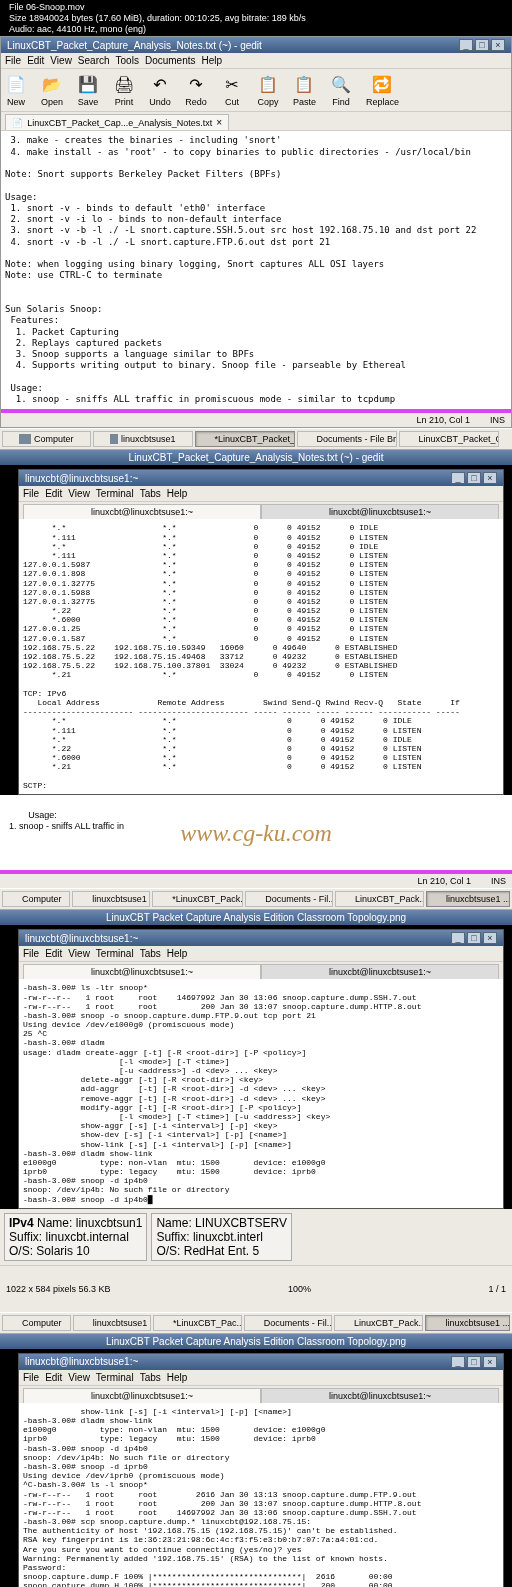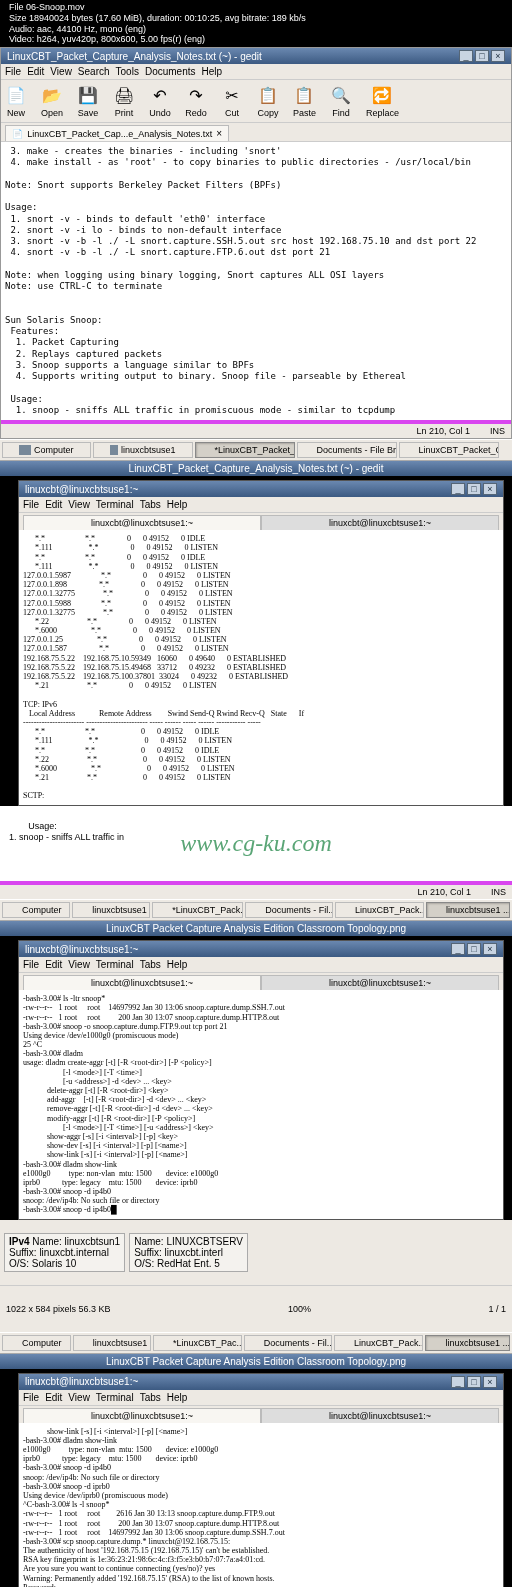--- a/index.html
+++ b/index.html
@@ -20,36 +20,35 @@
 .editor{background:#fff;font-family:monospace;font-size:9px;padding:4px;white-space:pre-wrap;line-height:1.25;min-height:80px;position:relative}
 .statusbar{background:#ede9e3;font-size:9px;padding:2px 6px;display:flex;justify-content:flex-end;gap:20px;border-top:4px solid #d946ef}
 .taskbar{background:#ede9e3;display:flex;align-items:center;font-size:9px;padding:2px;gap:2px;border-top:1px solid #fff;border-bottom:1px solid #aaa}
 .taskbar .tbtn{background:#ede9e3;border:1px solid #bbb;padding:2px 16px;white-space:nowrap;overflow:hidden;text-overflow:ellipsis;max-width:100px;display:flex;align-items:center;gap:3px}
 .taskbar .tbtn.active{background:#d4d0c8;border:1px solid #888;box-shadow:inset 1px 1px 2px rgba(0,0,0,.2)}
 .taskbar .tico{width:12px;height:10px;background:#789;display:inline-block}
 .term-window{background:#8b5cf6;border:1px solid #555;margin-top:1px}
 .term-tabs{display:flex;background:#ede9e3;padding:2px 4px 0}
 .term-tab{background:#f8f6f2;border:1px solid #bbb;border-bottom:none;padding:2px 20px;font-size:9px;flex:1;text-align:center}
 .term-tab.inactive{background:#ddd}
-.term-body{background:#fff;font-family:Liberation Serif, serif;font-size:8px;padding:4px;line-height:1.15;white-space:pre;overflow:hidden}
-.watermark{position:absolute;left:50%;top:50%;transform:translate(-50%,-50%);font-size:24px;color:#15803d;opacity:.7;font-style:italic;font-family:serif;pointer-events:none}
+.term-body{background:#fff;font-family:Liberation Mono, monospace;font-size:8px;padding:4px;line-height:1.15;white-space:pre;overflow:hidden}
+.watermark{position:absolute;left:50%;top:50%;transform:translate(-50%,-50%);font-size:24px;color:#a16207;opacity:.7;font-style:italic;font-family:serif;pointer-events:none}
 .stacked{position:relative}
 .behind-editor{background:#fff;font-family:monospace;font-size:9px;padding:4px;white-space:pre-wrap;line-height:1.25}
-.info-row{display:flex;background:#ede9e3;font-size:10px;padding:13px 4px}
+.info-row{display:flex;background:#ede9e3;font-size:12px;padding:4px 4px}
 .info-box{border:1px solid #aaa;padding:2px 4px;margin-right:4px;background:#f4f2ee}
 .img-caption{background:#ede9e3;font-size:9px;padding:18px 6px;border-top:1px solid #ccc;display:flex;justify-content:space-between}
 </style>
 </head>
 <body>
 
 <div class="video-meta">
   <div>File 06-Snoop.mov</div>
   <div>Size 18940024 bytes (17.60 MiB), duration: 00:10:25, avg bitrate: 189 kb/s</div>
   <div>Audio: aac, 44100 Hz, mono (eng)</div>
-  <div>Video: h264, yuv420p, 800x600, 5.00 fps(r) (eng)</div>
 </div>
 
 <div class="gedit-window">
   <div class="titlebar">
     <span>LinuxCBT_Packet_Capture_Analysis_Notes.txt (~) - gedit</span>
     <span class="wc">
       <span>_</span>
       <span>□</span>
       <span>×</span>
     </span>

